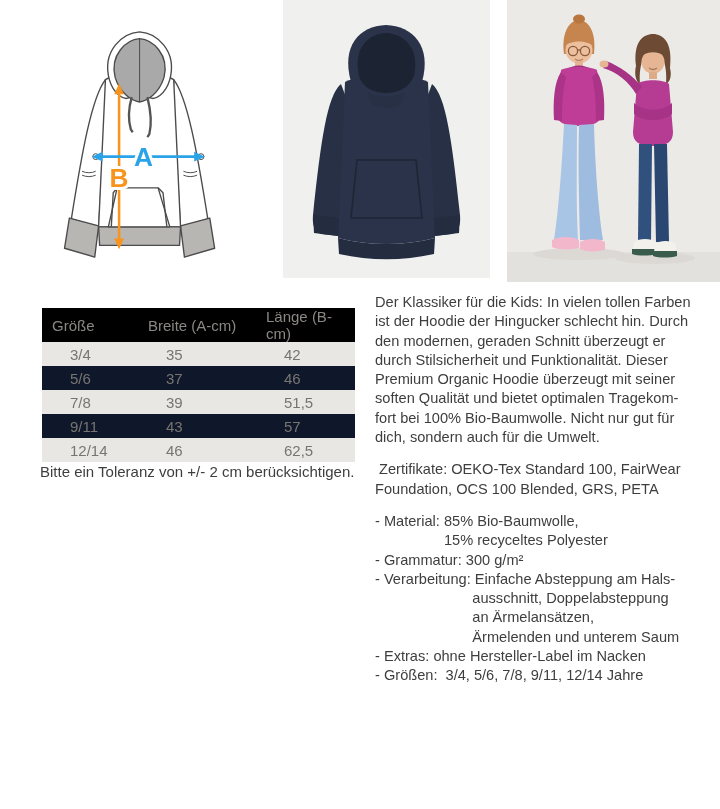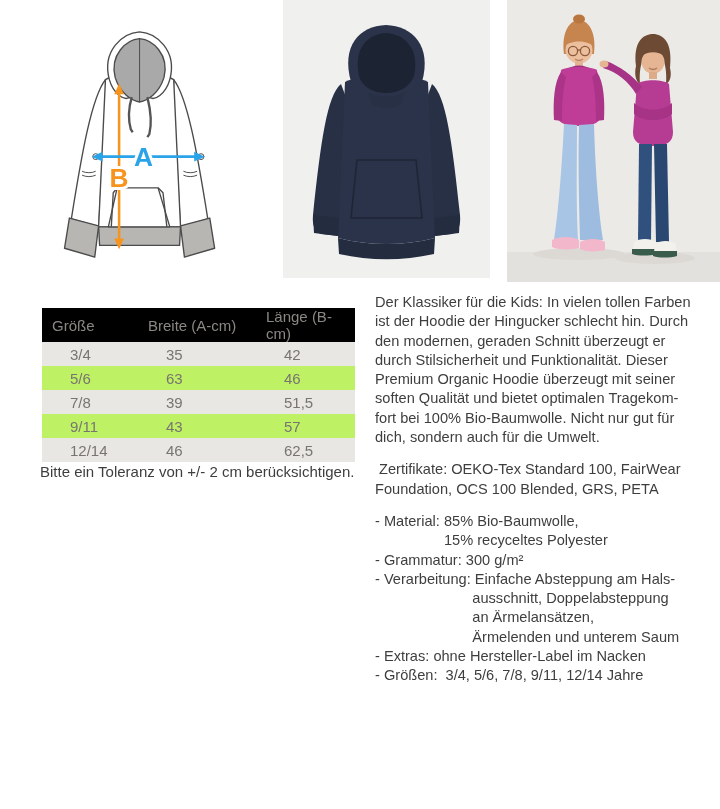--- a/index.html
+++ b/index.html
@@ -13,21 +13,21 @@
   .photo-kids{left:507px;width:213px;height:282px;background:#eceae7;}
   .photo svg{display:block;width:100%;height:100%;}
 
   
   .size-table{position:absolute;left:42px;top:308px;width:313px;border-collapse:collapse;
               font-size:15px;table-layout:fixed;}
   .size-table th,.size-table td{text-align:left;font-weight:normal;padding:0 0 0 10px;}
   .size-table th{height:28px;color:#8b8884;background:#000000;}
   .size-table td{height:24px;color:#787571;padding-left:28px;}
   .size-table tr.odd td{background:#e9e7e4;}
-  .size-table tr.even td{background:#bef264;}
+  .size-table tr.even td{background:#0f172a;}
   .col-size{width:96px;}.col-width{width:118px;}.col-length{width:99px;}
 
   .tolerance{position:absolute;left:40px;top:463px;font-size:15px;color:#3e3e3e;text-align:center;}
 
   
   .desc{position:absolute;left:375px;top:293px;width:345px;font-size:14.6px;
         line-height:19.3px;color:#3e3e3e;}
   .desc p{margin:0 0 13px 0;white-space:pre-wrap;}
 
   
@@ -173,21 +173,21 @@
       </tr>
     </thead>
     <tbody>
       <tr class="odd">
         <td>3/4</td>
         <td>35</td>
         <td>42</td>
       </tr>
       <tr class="even">
         <td>5/6</td>
-        <td>63</td>
+        <td>37</td>
         <td>46</td>
       </tr>
       <tr class="odd">
         <td>7/8</td>
         <td>39</td>
         <td>51,5</td>
       </tr>
       <tr class="even">
         <td>9/11</td>
         <td>43</td>

